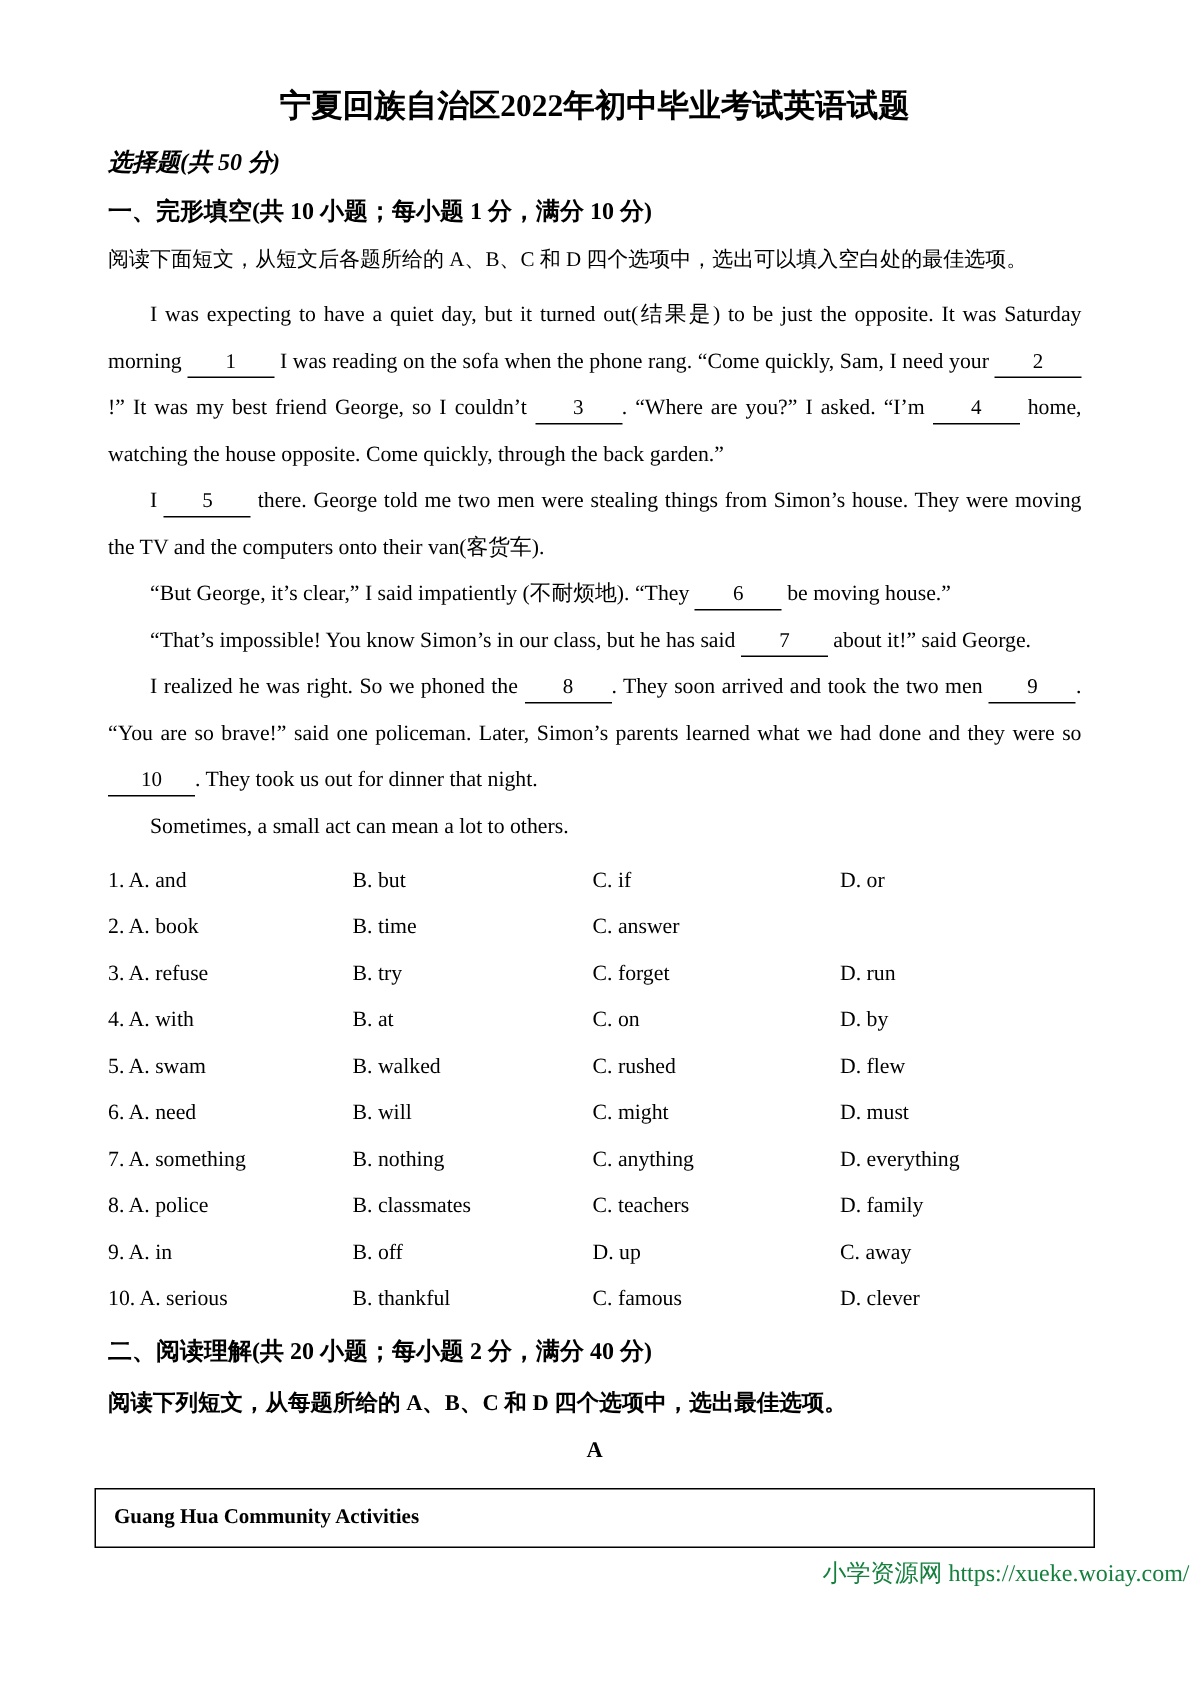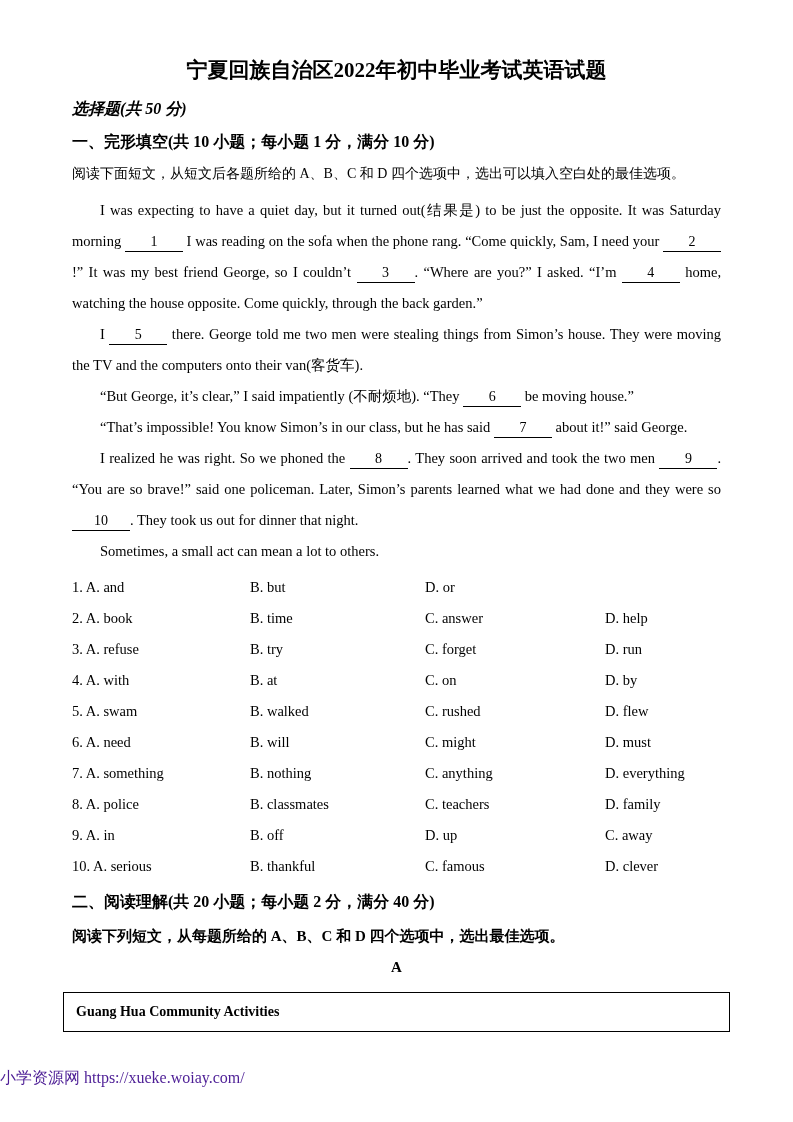--- a/index.html
+++ b/index.html
@@ -72,44 +72,43 @@
     font-size: 14px;
   }
   .options {
     margin-top: 5px;
   }
   .option-row {
     display: grid;
     grid-template-columns: 163px 160px 165px 1fr;
     font-size: 14.5px;
     line-height: 31px;
-    gap: 15px;
   }
   .passage-label {
     text-align: center;
     font-weight: bold;
     font-size: 15px;
     margin: 6px 0 0 0;
     line-height: 24px;
   }
   .activity-box {
     border: 1px solid #000;
     margin: 13px -9px 0 -9px;
     padding: 9px 12px 10px 12px;
     font-size: 14px;
     line-height: 19px;
   }
   .bold { font-weight: bold; }
   .footer {
     position: absolute;
     left: 0;
     right: 0;
-    top: 1066px;
-    text-align: left;
-    color: #4c1d95;
+    top: 1038px;
+    text-align: right;
+    color: #15803d;
     font-size: 16px;
     line-height: 24px;
   }
 </style>
 </head>
 <body>
 
 <div class="page">
 
   <h1 class="title">宁夏回族自治区2022年初中毕业考试英语试题</h1>
@@ -126,27 +125,27 @@
       <p>“But George, it’s clear,” I said impatiently (不耐烦地). “They <span class="blank">6</span> be moving house.”</p>
       <p>“That’s impossible! You know Simon’s in our class, but he has said <span class="blank">7</span> about it!” said George.</p>
       <p>I realized he was right. So we phoned the <span class="blank">8</span>. They soon arrived and took the two men <span class="blank">9</span>. “You are so brave!” said one policeman. Later, Simon’s parents learned what we had done and they were so <span class="blank">10</span>. They took us out for dinner that night.</p>
       <p>Sometimes, a small act can mean a lot to others.</p>
     </div>
 
   <div class="options">
       <div class="option-row">
         <div><span>1.</span> <span>A. and</span></div>
         <div>B. but</div>
+        <div>C. if</div>
         <div>D. or</div>
       </div>
       <div class="option-row">
         <div><span>2.</span> <span>A. book</span></div>
         <div>B. time</div>
         <div>C. answer</div>
-        <div>D. help</div>
       </div>
       <div class="option-row">
         <div><span>3.</span> <span>A. refuse</span></div>
         <div>B. try</div>
         <div>C. forget</div>
         <div>D. run</div>
       </div>
       <div class="option-row">
         <div><span>4.</span> <span>A. with</span></div>
         <div>B. at</div>

